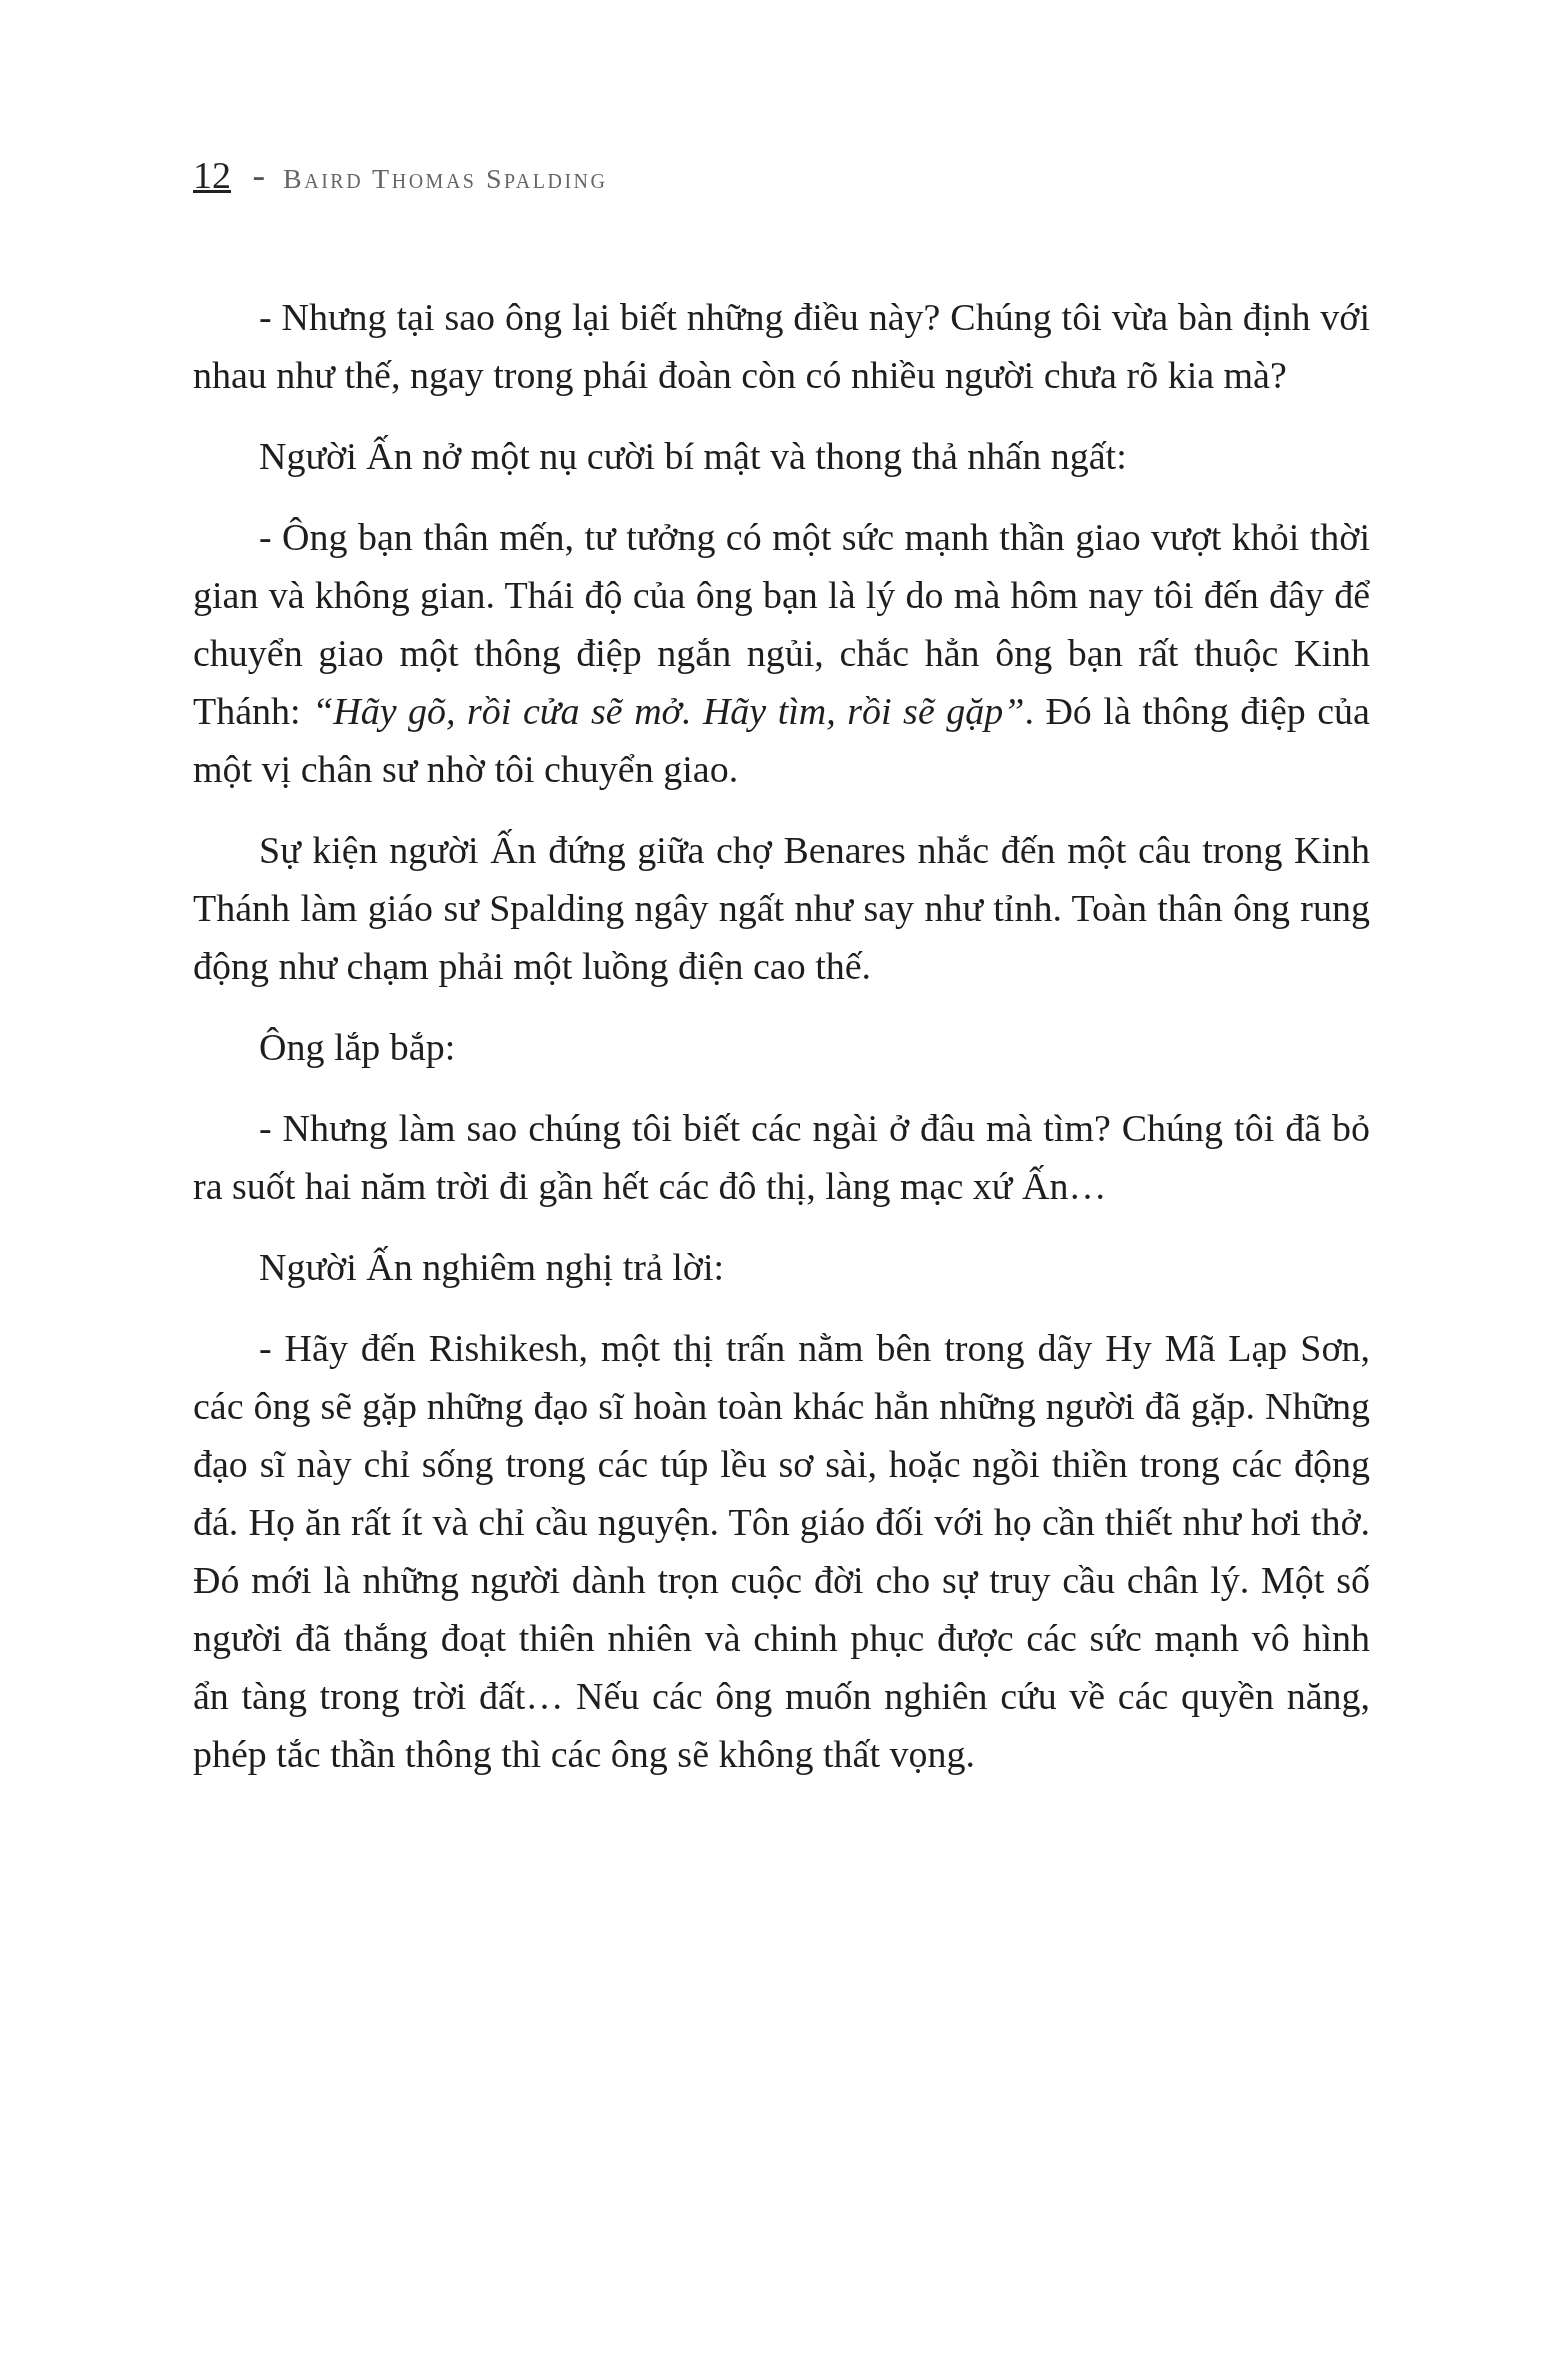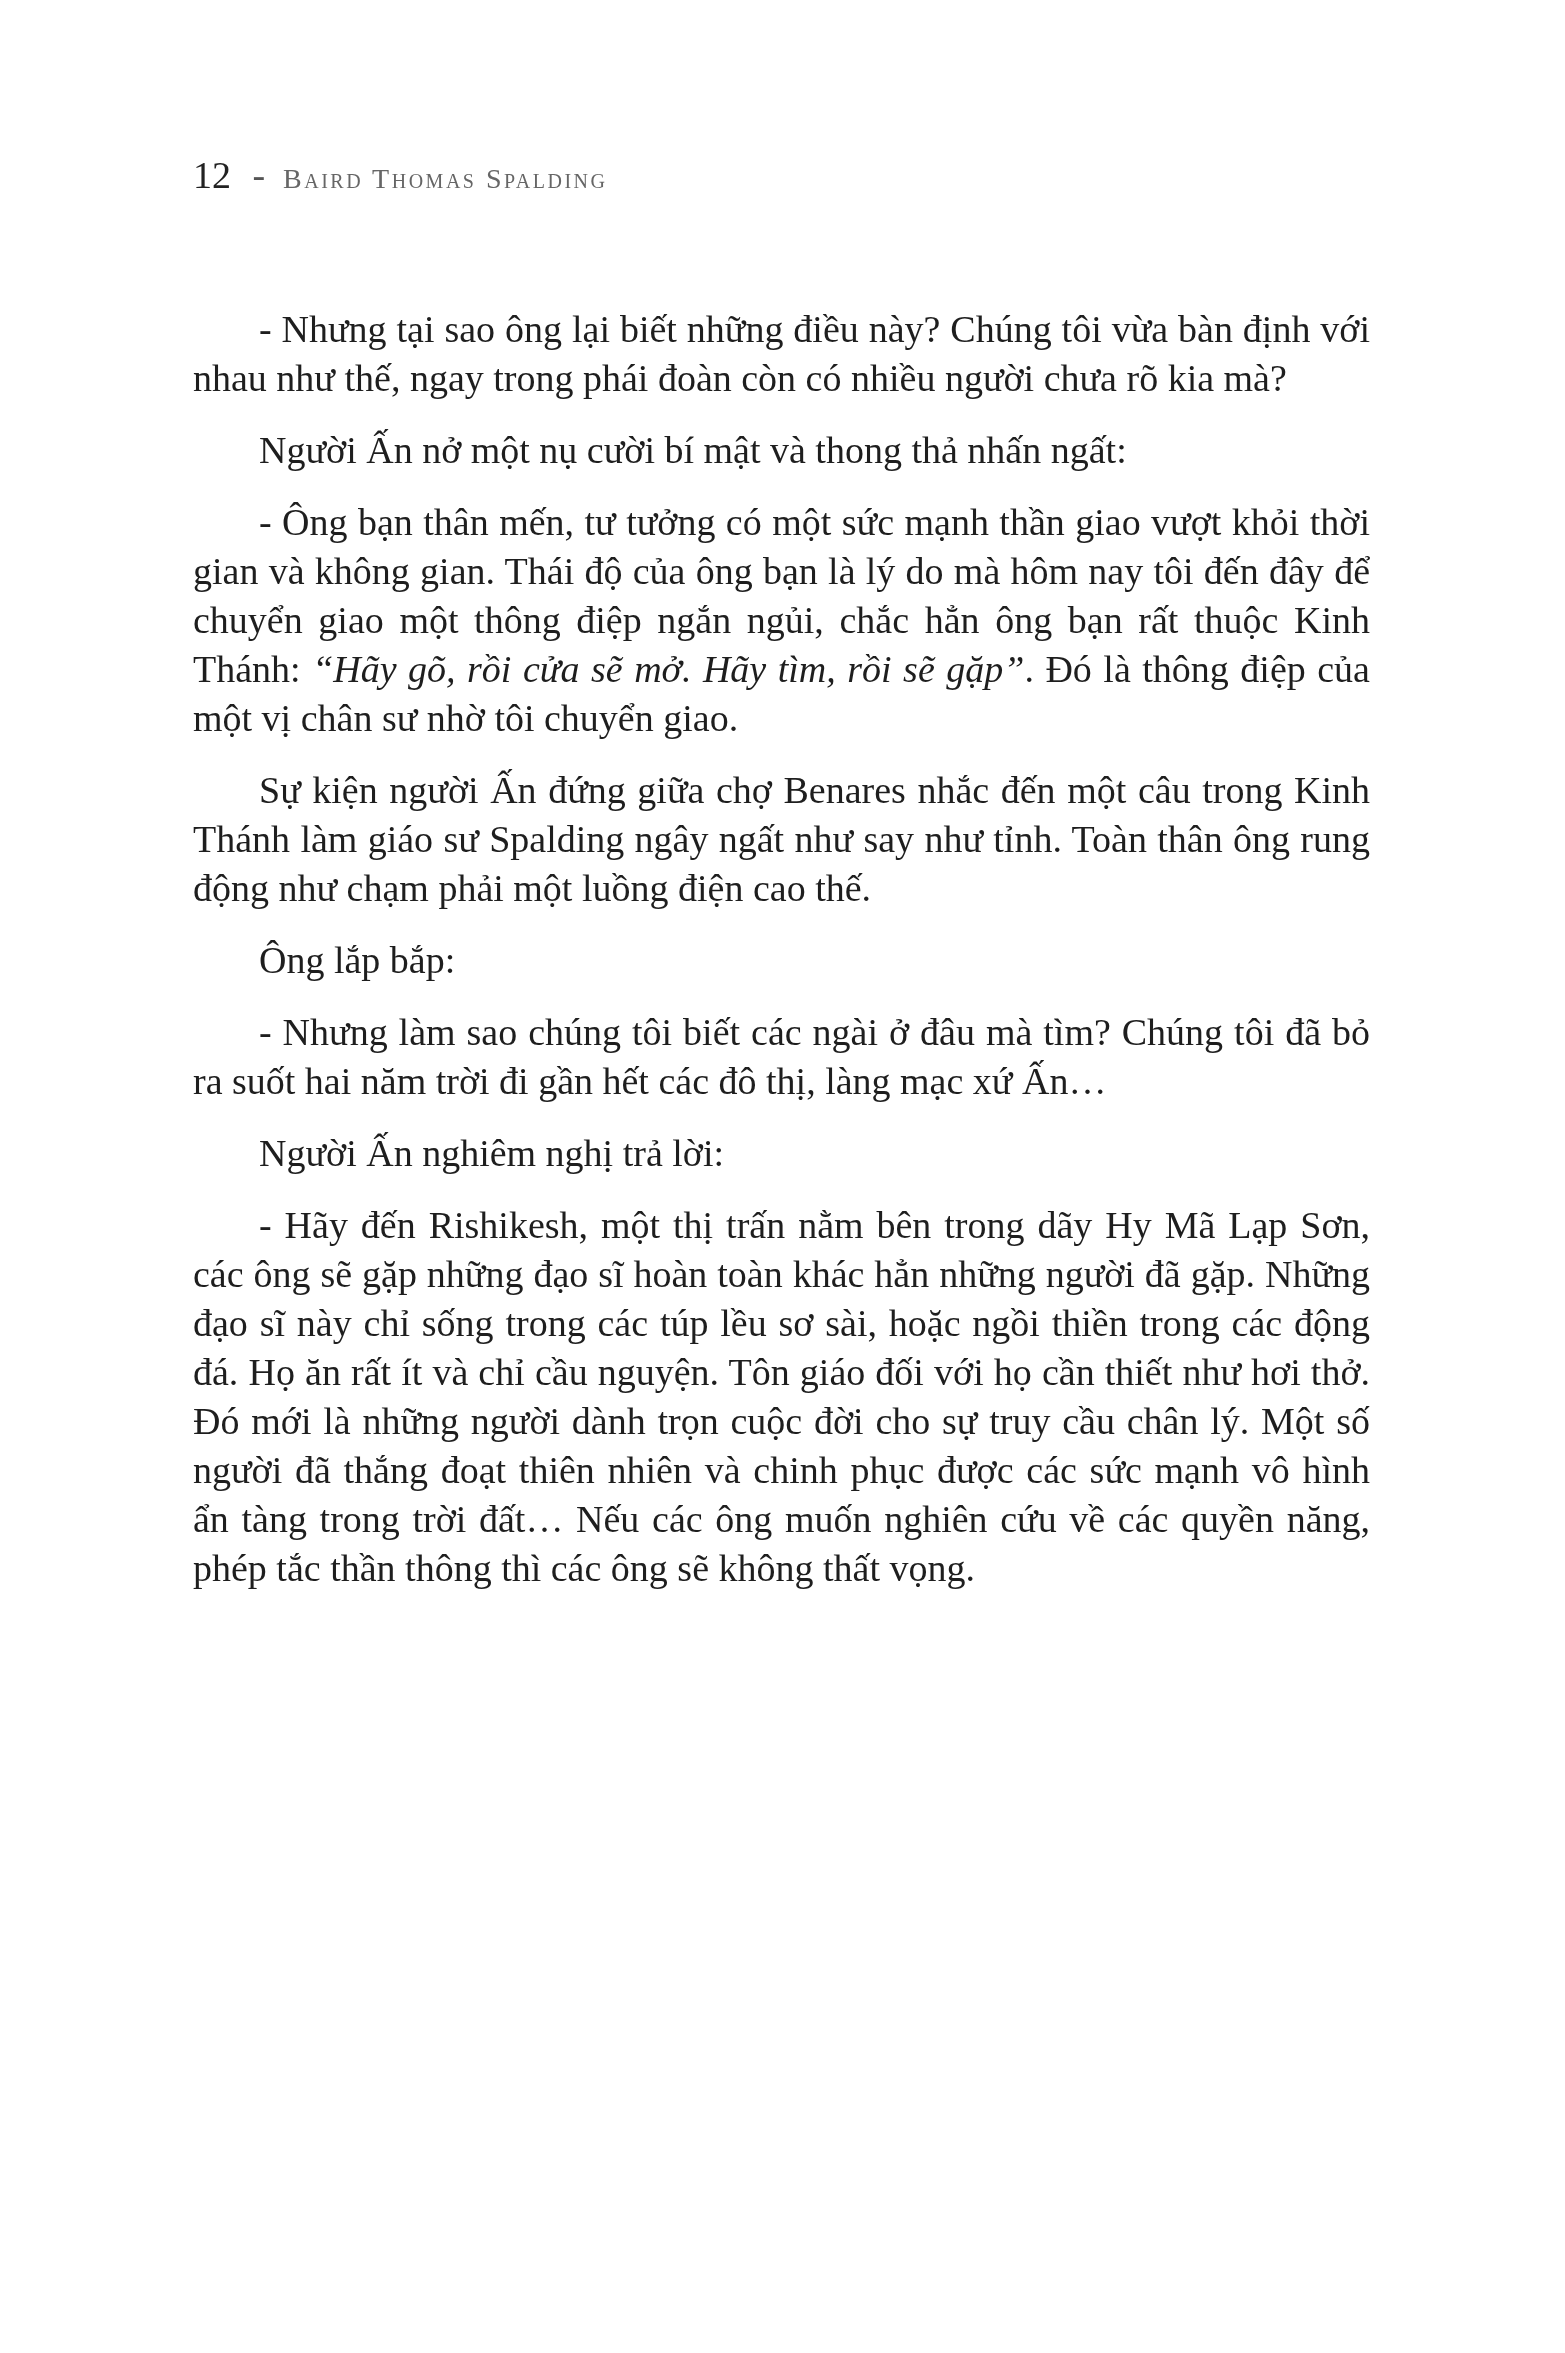--- a/index.html
+++ b/index.html
@@ -1,22 +1,22 @@
 <!DOCTYPE html>
 <html style="font-size:13px"><head>
 <meta charset="utf-8">
 <style>
   html, body { margin:0; padding:0; background:#ffffff; }
   body { width:1566px; height:2354px; position:relative; overflow:hidden;
          font-family:"Liberation Serif", "DejaVu Serif", serif; color:#1e1e1e; }
   .header { position:absolute; left:193px; top:155px; font-size:38px; line-height:41px; white-space:nowrap; }
-  .header .num { color:#222; }
+  .header .num { color:#222;text-decoration:underline; }
   .header .sep { color:#555; margin:0 18px 0 21.4px; }
   .header .author { color:#666; font-variant:small-caps; letter-spacing:2.5px; font-size:28px; }
-  .body { position:absolute; left:193px; top:305px; width:1177px; font-size:38px; line-height:49px; }
+  .body { position:absolute; left:193px; top:288px; width:1177px; font-size:38px; line-height:58px; }
   .body p { margin:0 0 23px 0; text-indent:66px; text-align:justify; }
   em { }
 </style>
 </head>
 <body>
 
 <div class="header">
   <span class="num">12</span><span class="sep">-</span><span class="author">Baird Thomas Spalding</span>
 </div>
 

